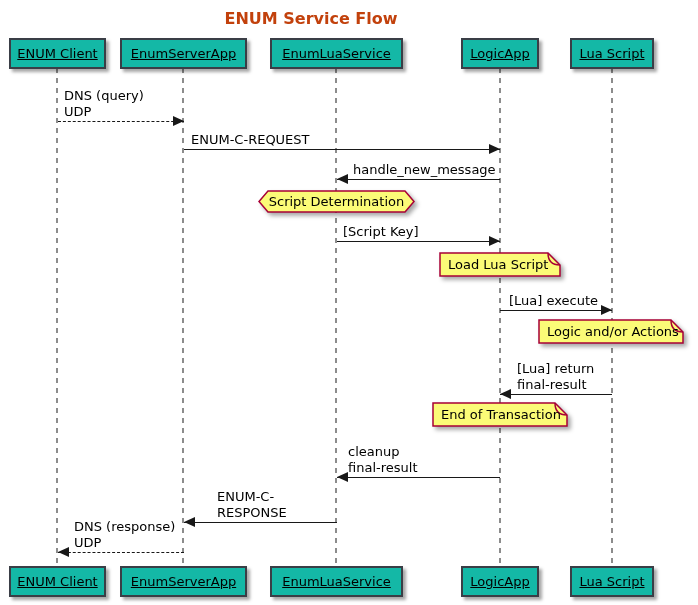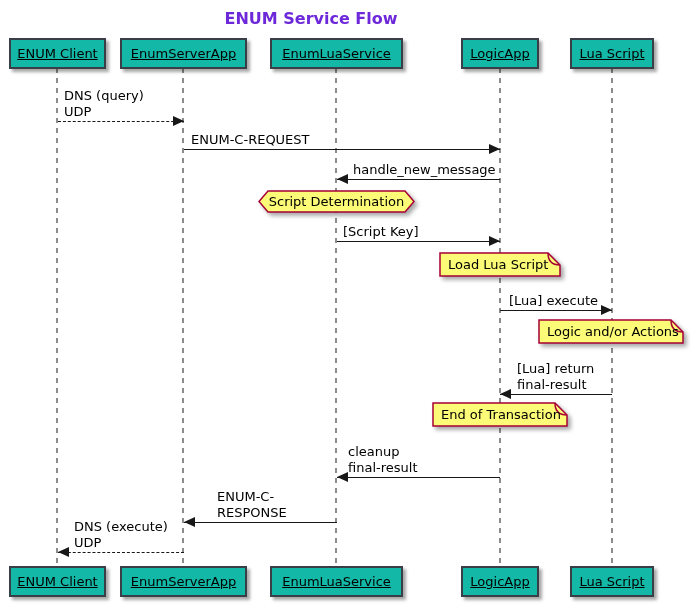--- a/index.html
+++ b/index.html
@@ -1,20 +1,20 @@
 <!DOCTYPE html>
 <html><head>
 <meta charset="utf-8">
 <style>
   html,body{margin:0;padding:0;background:#fff;}
   body{font-family:"DejaVu Sans","Liberation Sans",sans-serif;color:#000;}
   #diagram{position:relative;width:698px;height:605px;background:#fff;overflow:hidden;}
 
   .title{position:absolute;left:0;top:9px;width:622px;text-align:center;
-         font-size:16px;font-weight:bold;color:#6d28d9;}
+         font-size:16px;font-weight:bold;color:#c2410c;}
 
   .participant{position:absolute;height:27px;background:#14b8a6;border:2px solid #3A3E46;
                box-shadow:3px 3px 3px rgba(0,0,0,0.35);
                display:flex;align-items:center;justify-content:center;
                font-size:13px;white-space:nowrap;box-sizing:content-box;text-decoration:underline;}
 
   .lifeline{position:absolute;top:68px;height:498px;width:2px;
             background:repeating-linear-gradient(to bottom,#8C8C8C 0 5px,transparent 5px 10px);}
 
   .msg{position:absolute;}
@@ -134,21 +134,21 @@
 
   <div class="msg" style="left:184px;top:489px;width:153px">
     <div class="lbl" style="margin-left:33px">ENUM-C-RESPONSE</div>
     <div class="linewrap">
         <div class="line"></div>
       <div class="head left"></div>
       </div>
   </div>
 
   <div class="msg" style="left:58px;top:519px;width:126px">
-    <div class="lbl" style="margin-left:16px">DNS (execute)
+    <div class="lbl" style="margin-left:16px">DNS (response)
 UDP</div>
     <div class="linewrap">
         <div class="line dashed"></div>
       <div class="head left"></div>
       </div>
   </div>
 
   <div class="participant" style="left:9px;  top:566px; width:93px">ENUM Client</div>
   <div class="participant" style="left:120px;top:566px; width:123px">EnumServerApp</div>
   <div class="participant" style="left:270px;top:566px; width:129px">EnumLuaService</div>

